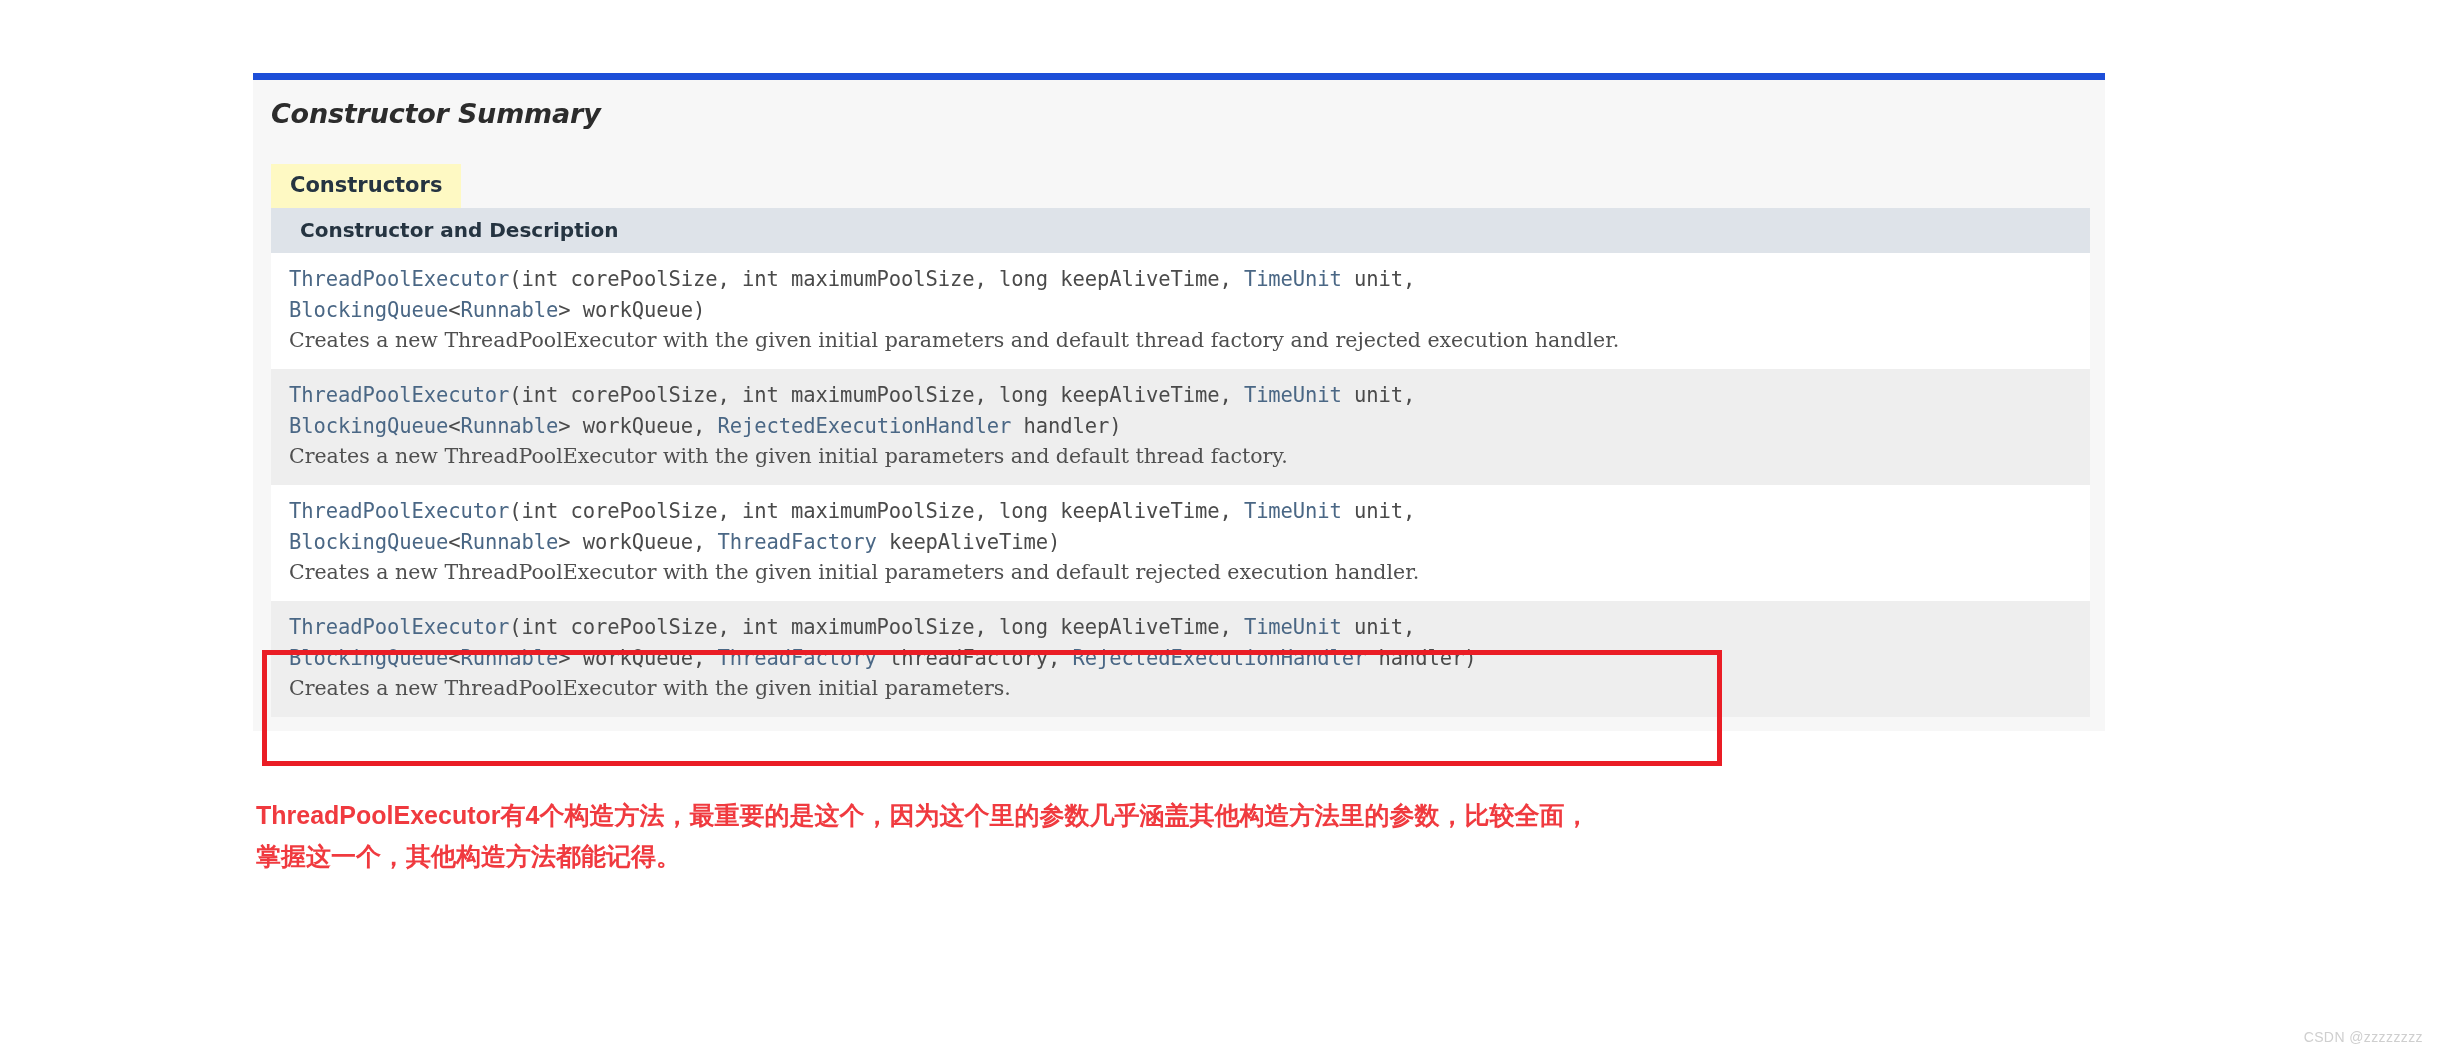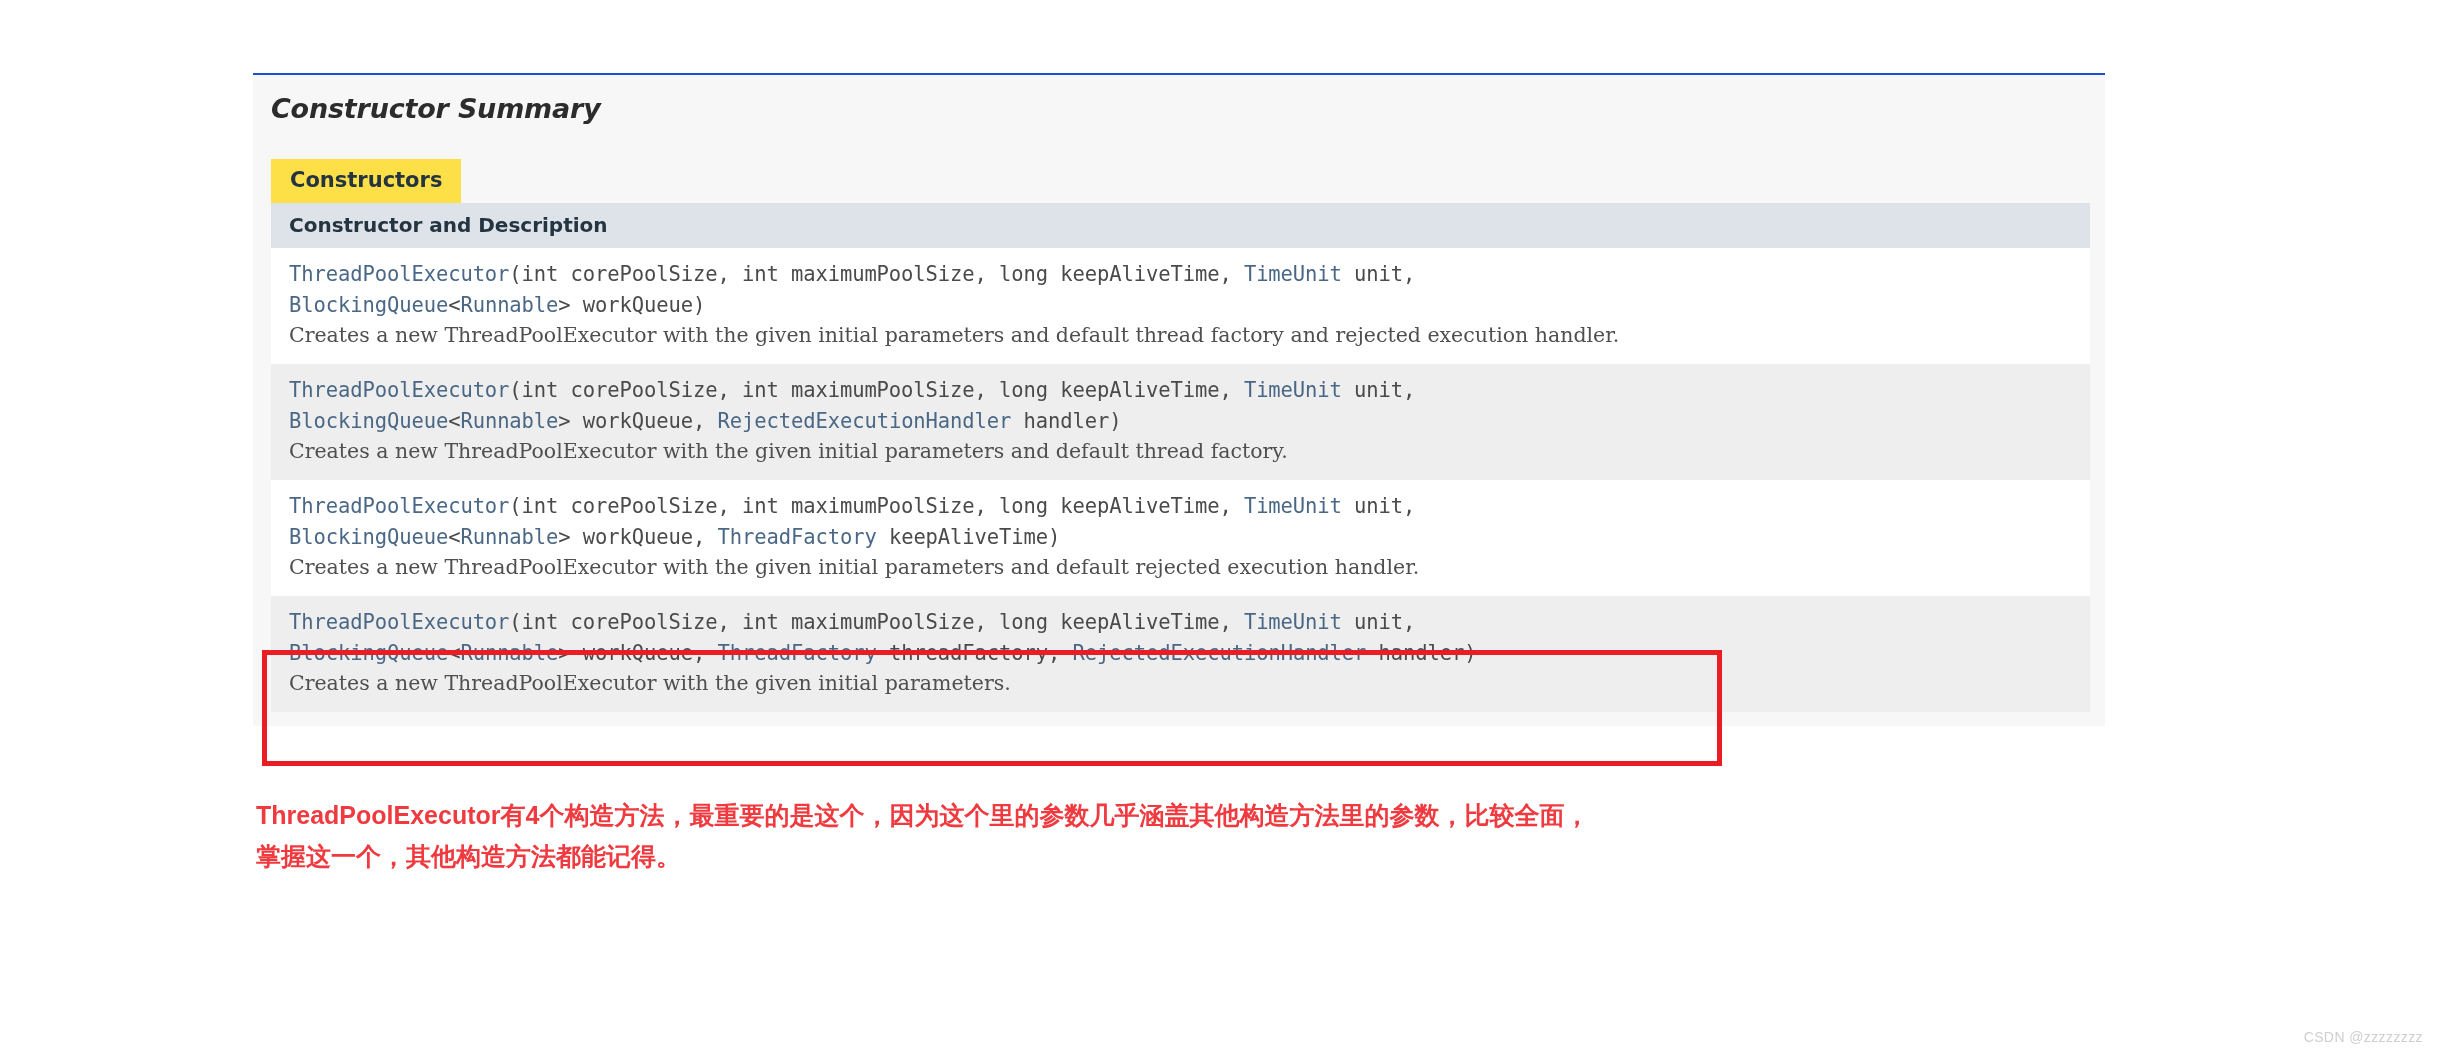--- a/index.html
+++ b/index.html
@@ -15,42 +15,42 @@
     overflow: hidden;
   }
 
   
   #javadoc-panel {
     position: absolute;
     left: 253px;
     top: 73px;
     width: 1852px;
     background: #f7f7f7;
-    border-top: 2px solid #1d4ed8;
+    border-top: 7px solid #1d4ed8;
     padding: 0;
     box-sizing: border-box;
   }
 
   #section-heading {
     font-family: "DejaVu Sans", "Liberation Sans", sans-serif;
     font-size: 27px;
     font-weight: bold;
     font-style: italic;
     color: #2c2c2c;
     padding: 18px 0 0 18px;
     letter-spacing: -0.2px;
     line-height: 1.2;
   }
 
   #tab-bar {
     padding: 34px 0 0 18px;
   }
   #constructors-tab {
     display: inline-block;
-    background: #fde047;
+    background: #fef9c3;
     color: #253441;
     font-family: "DejaVu Sans", "Liberation Sans", sans-serif;
     font-size: 21px;
     font-weight: bold;
     padding: 9px 19px 10px 19px;
     line-height: 1.15;
   }
 
   
   #constructor-table {
@@ -60,21 +60,21 @@
     table-layout: fixed;
     background: #ffffff;
   }
   #constructor-table th {
     background: #dee3e9;
     color: #253441;
     text-align: left;
     font-family: "DejaVu Sans", "Liberation Sans", sans-serif;
     font-size: 20px;
     font-weight: bold;
-    padding: 10px 0 11px 18px;
+    padding: 10px 0 11px 29px;
     border: none;
   }
   #constructor-table td {
     padding: 11px 0 13px 18px;
     border: none;
     vertical-align: top;
   }
   tr.row-alt td { background: #eeeeee; }
   tr.row-norm td { background: #ffffff; }
 

